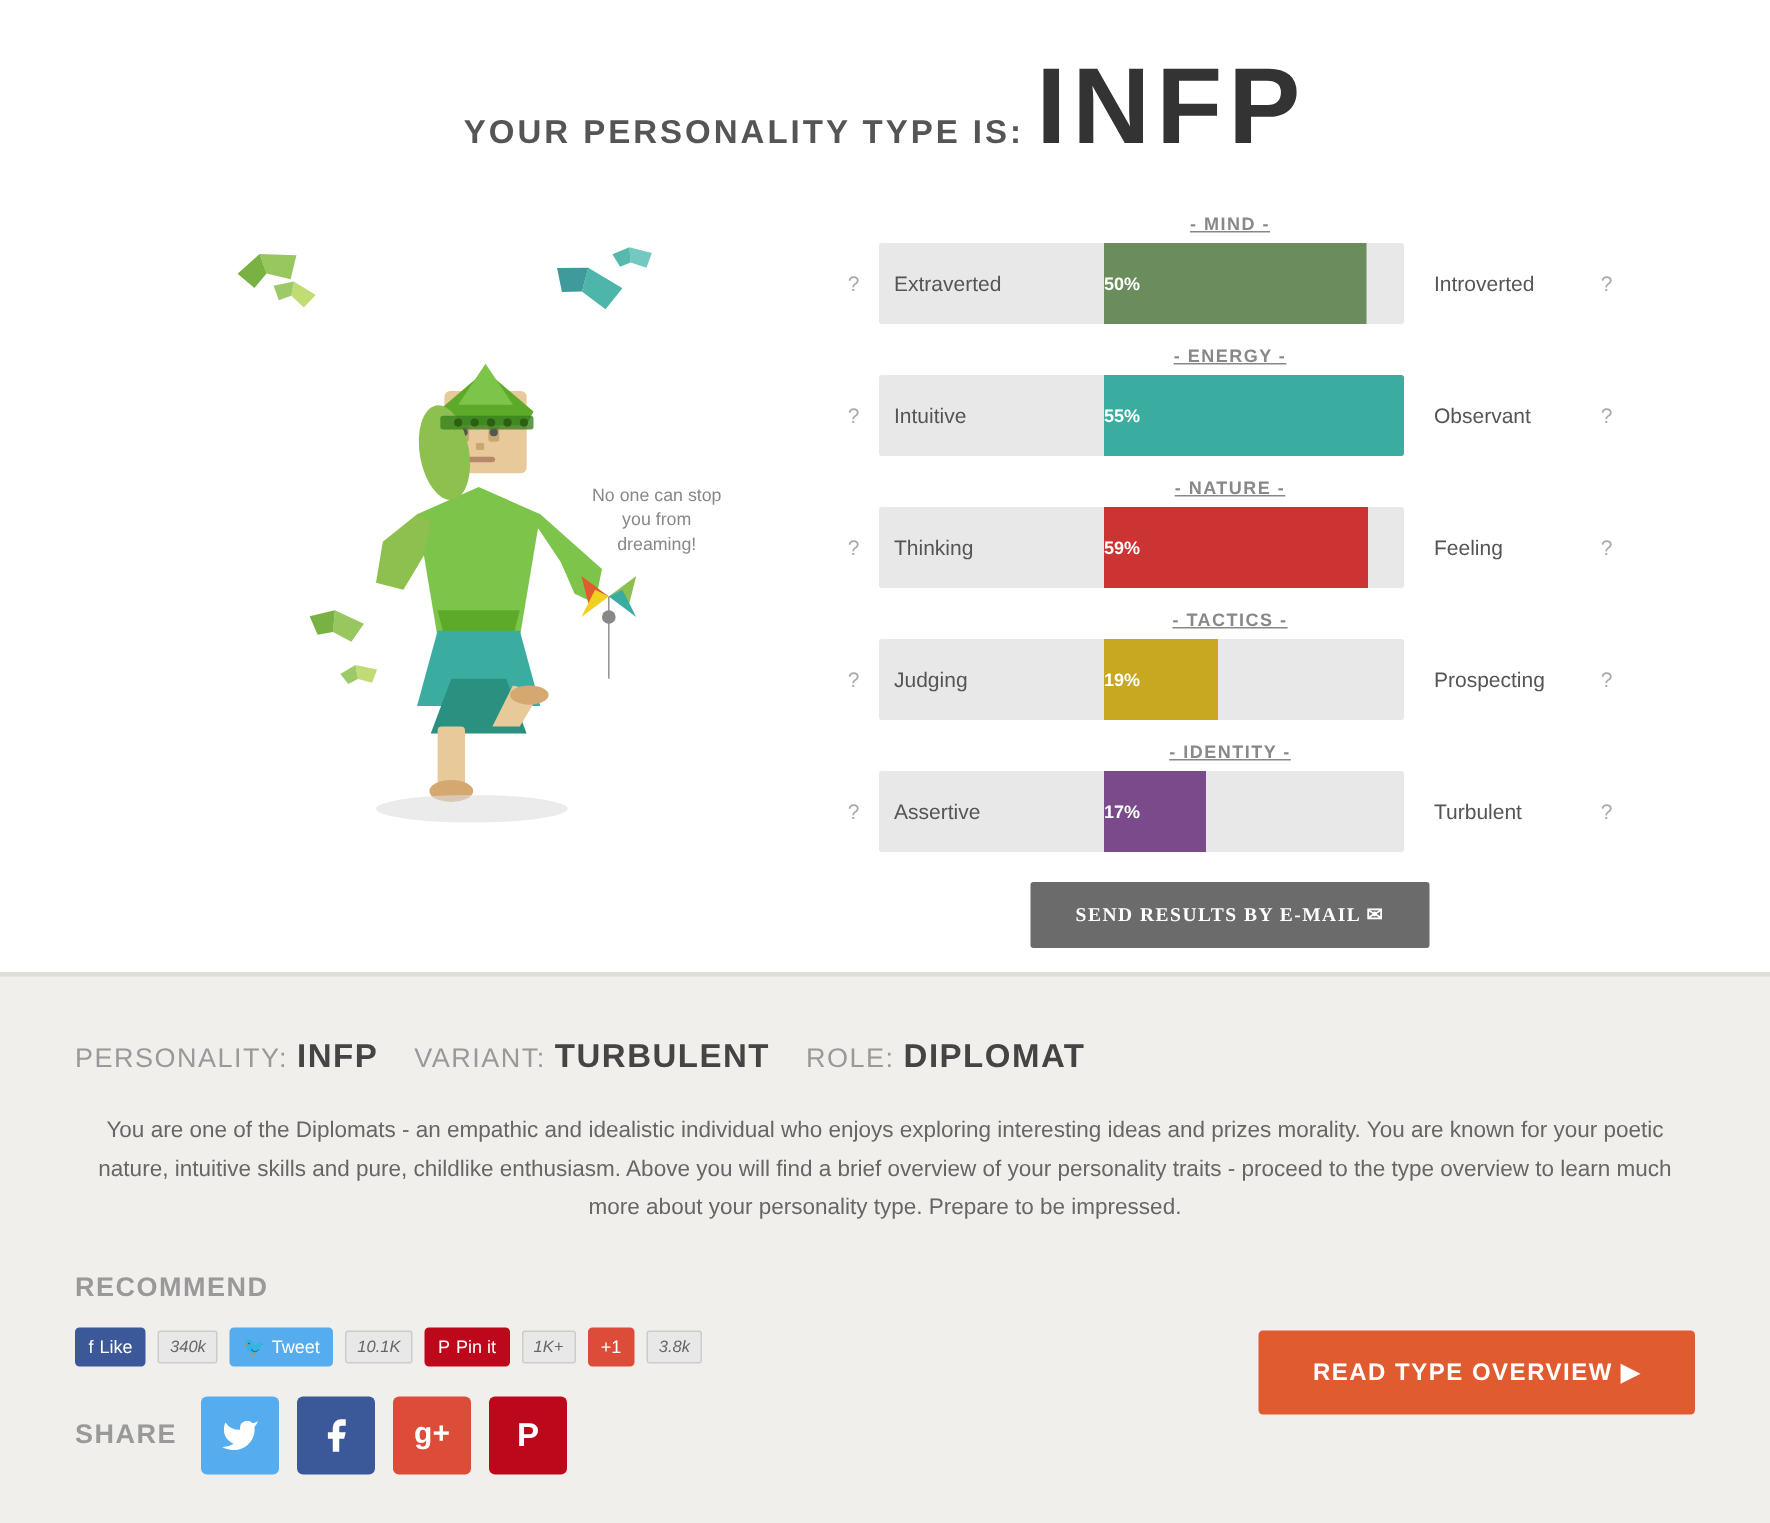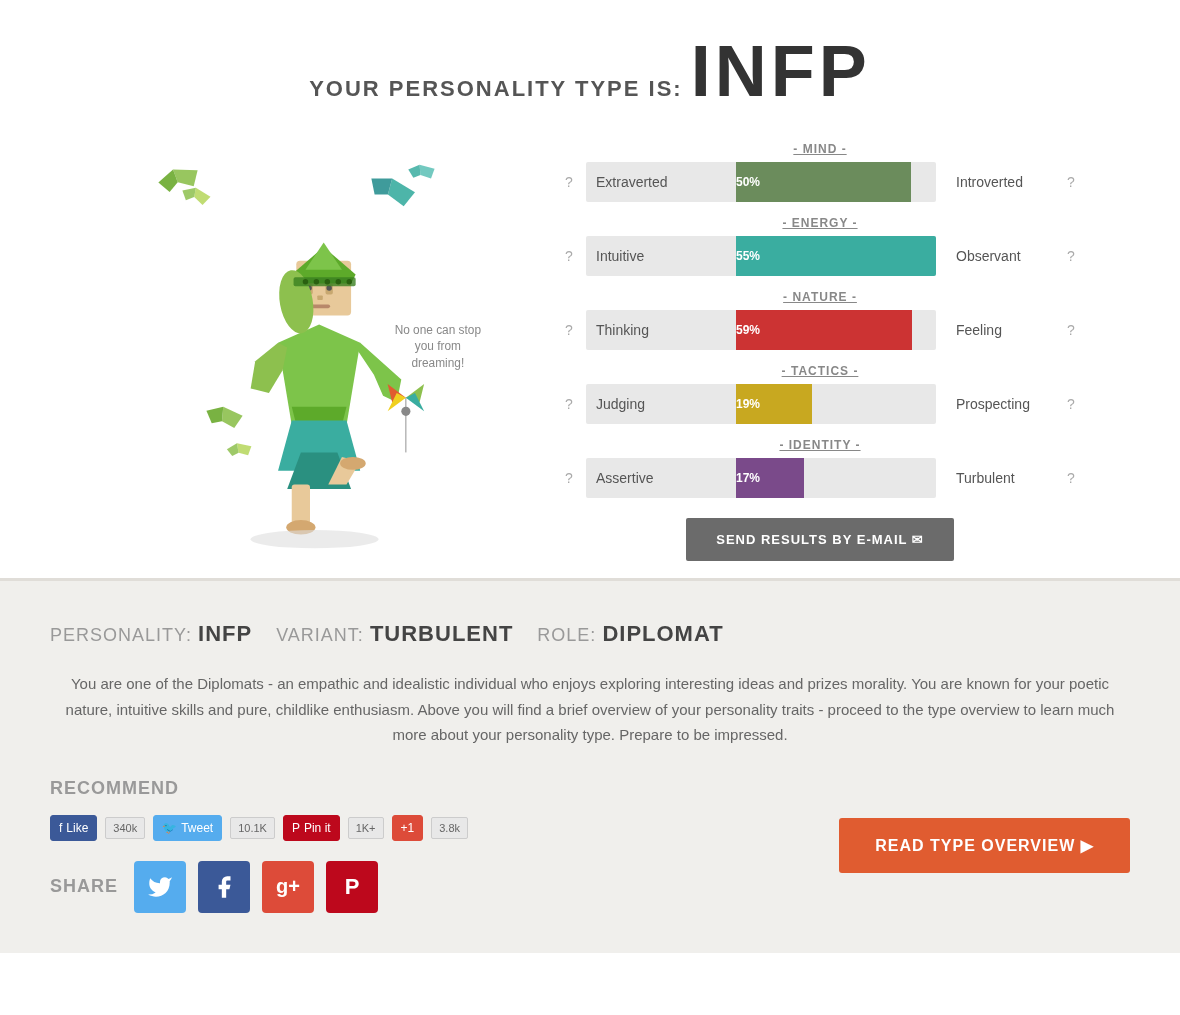--- a/index.html
+++ b/index.html
@@ -77,21 +77,21 @@
       font-size: 14px;
       color: #aaa;
       cursor: pointer;
       width: 18px;
       text-align: center;
       flex-shrink: 0;
     }
 
     .bar-track {
       position: relative;
-      height: 40px;
+      height: 54px;
       background: #e8e8e8;
       flex: 1;
       display: flex;
       align-items: center;
       border-radius: 2px;
       overflow: hidden;
     }
 
     .bar-left-label {
       position: absolute;
@@ -137,20 +137,21 @@
       background: #6b6b6b;
       color: #fff;
       border: none;
       padding: 14px 30px;
       font-size: 13px;
       font-weight: 700;
       letter-spacing: 1px;
       cursor: pointer;
       text-transform: uppercase;
       border-radius: 2px;
+      font-family: Liberation Serif, serif;
     }
 
     
     .bottom-section {
       background: #f0efec;
       padding: 40px 50px 40px;
       border-top: 3px solid #e0ddd8;
     }
 
     .personality-summary-row {
@@ -229,20 +230,21 @@
     .social-btn.pin { background: #bd081c; color: #fff; border-color: #bd081c; }
     .social-btn.gp { background: #dd4b39; color: #fff; border-color: #dd4b39; }
 
     .count-badge {
       background: #e8e8e8;
       border: 1px solid #ccc;
       padding: 4px 7px;
       font-size: 11px;
       color: #666;
       border-radius: 2px;
+      font-style: italic;
     }
 
     .share-label {
       font-size: 18px;
       color: #999;
       font-weight: 700;
       letter-spacing: 1px;
       text-transform: uppercase;
     }
 

